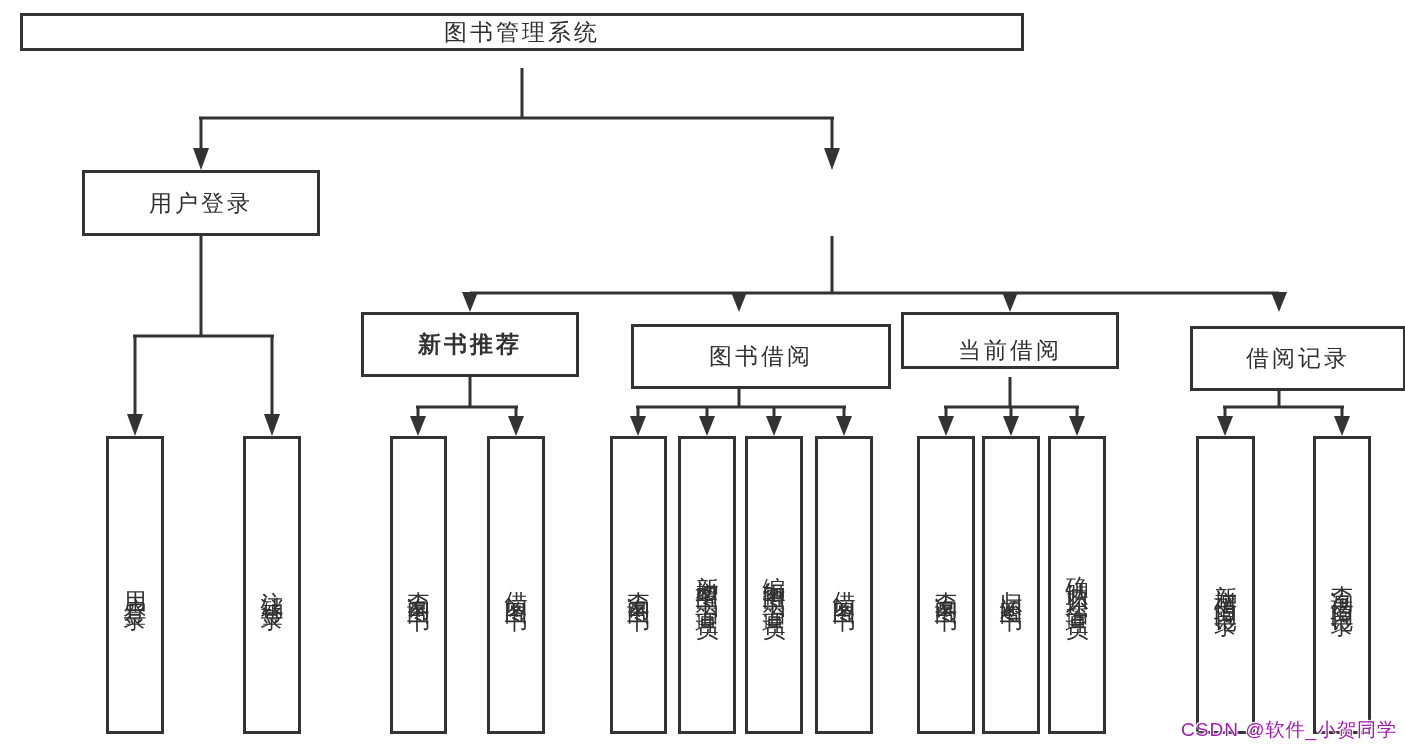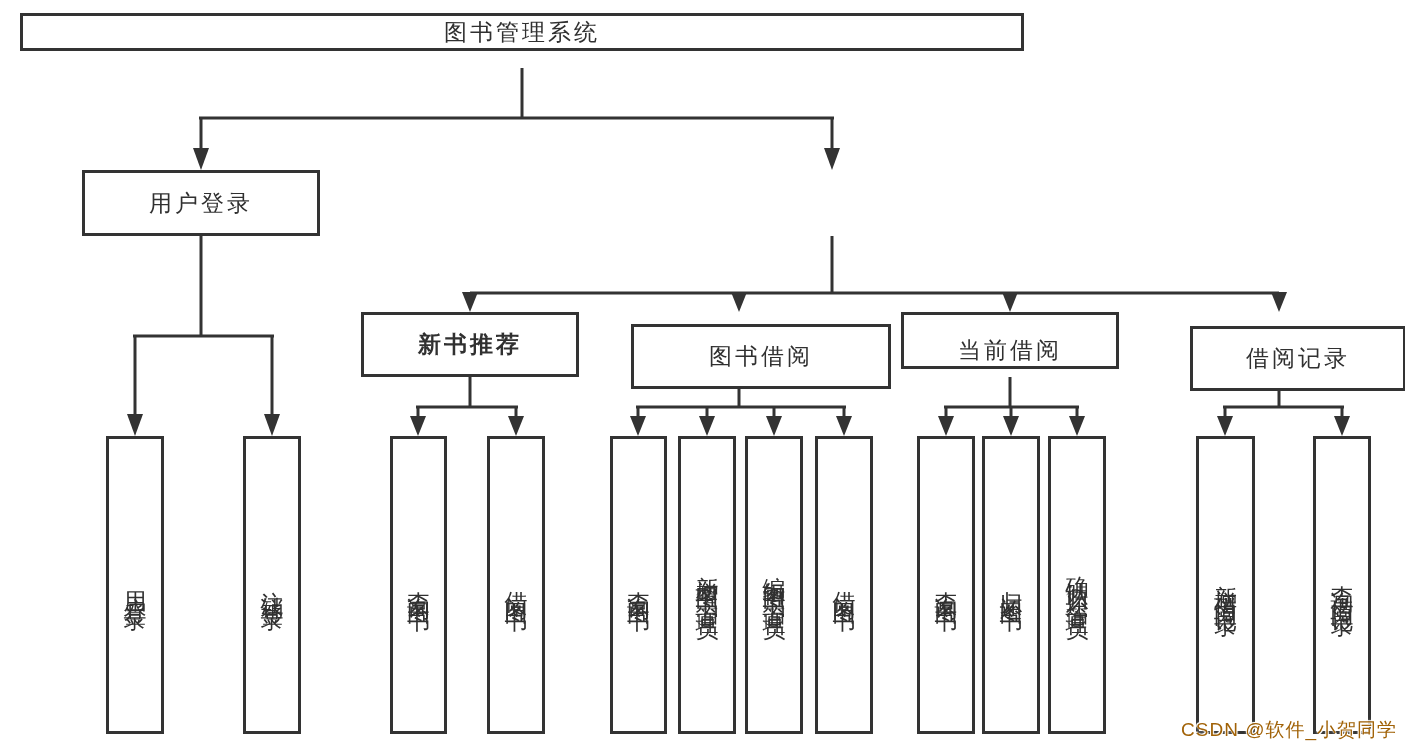--- a/index.html
+++ b/index.html
@@ -49,21 +49,21 @@
     text-orientation: mixed;
     letter-spacing: 6px;
     line-height: 1;
   }
   .watermark {
     position: absolute;
     right: 8px;
     bottom: 4px;
     font-size: 19px;
     letter-spacing: 1px;
-    color: #a16207;
+    color: #a21caf;
     text-shadow: 0 0 3px #ffffff, 1px 1px 0 #ffffff, -1px -1px 0 #ffffff;
     white-space: nowrap;
   }
 </style>
 </head>
 <body>
 
 <div class="canvas">
 
   <svg class="wires" viewBox="0 0 1405 747" xmlns="http://www.w3.org/2000/svg">

